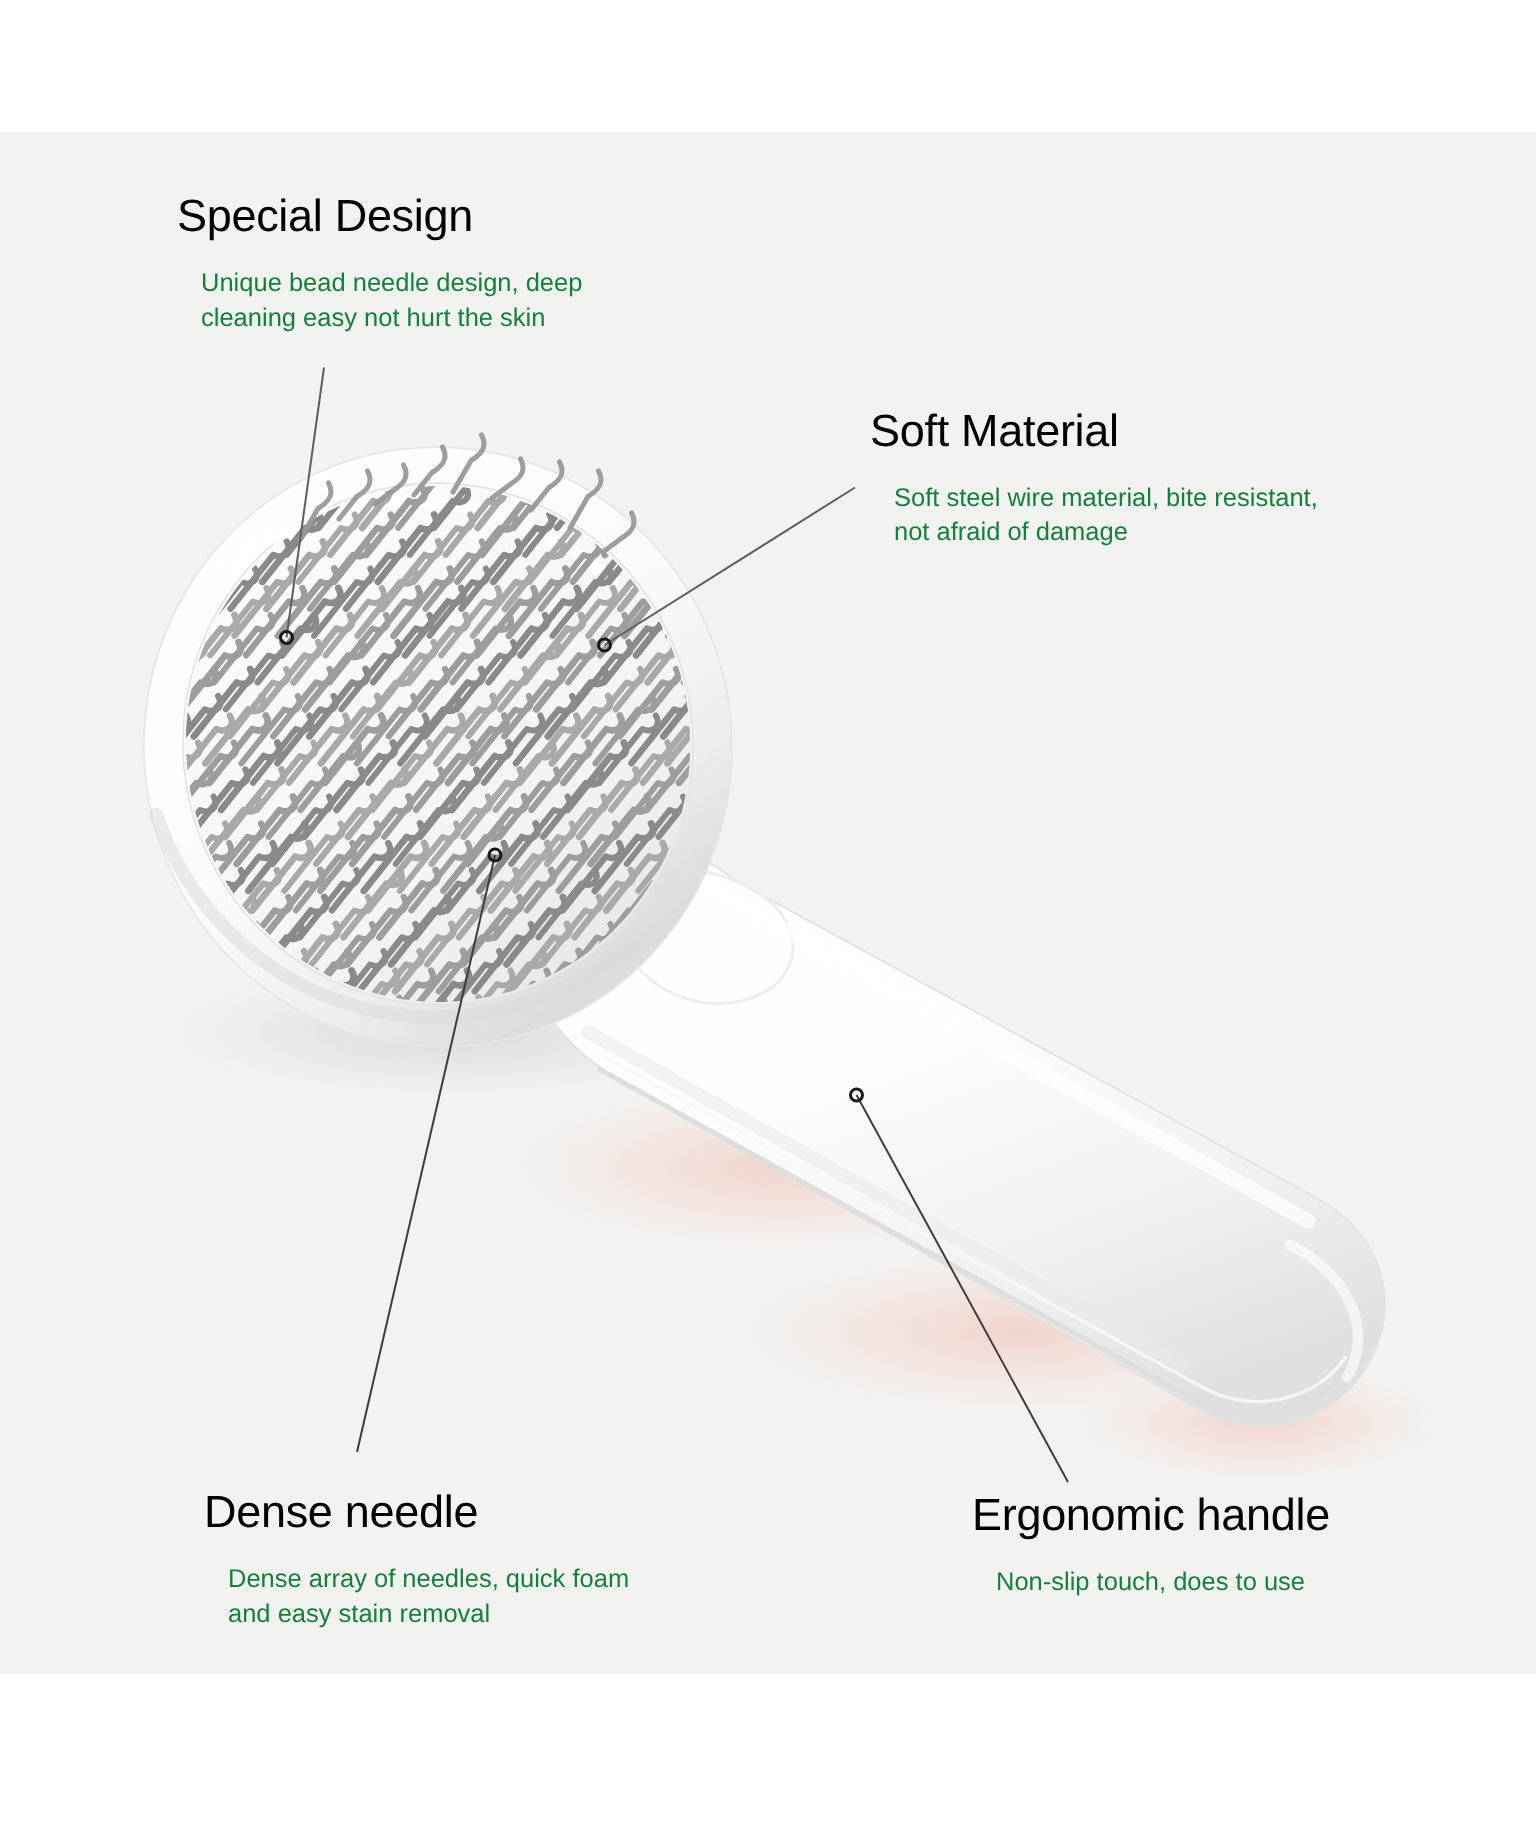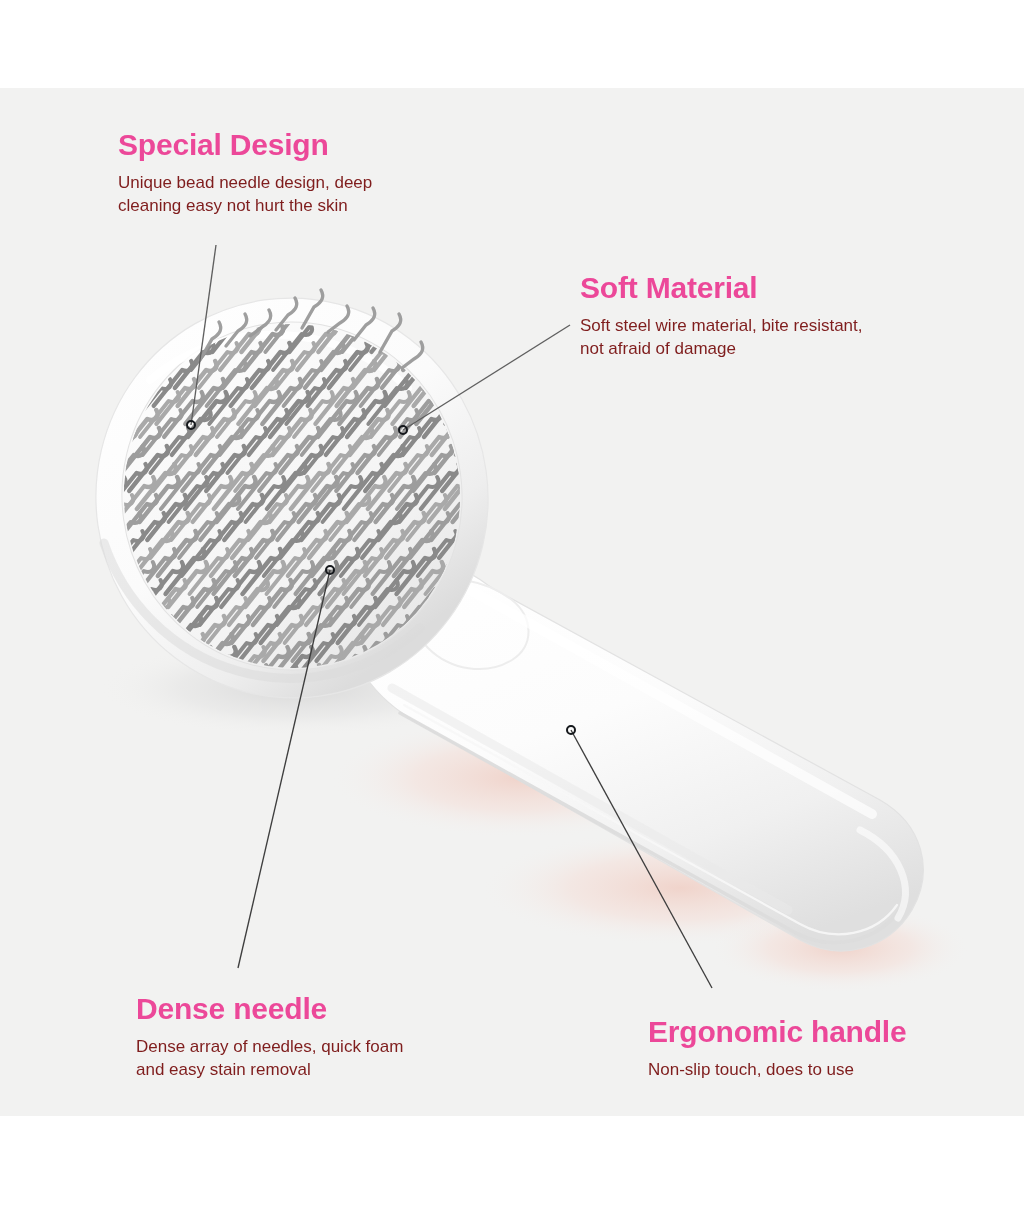--- a/index.html
+++ b/index.html
@@ -17,33 +17,33 @@
     background:#f2f2f1;
   }
 
   
   .product{position:absolute;left:0;top:88px;width:1024px;height:1028px;}
   .product svg{display:block;width:1024px;height:1028px;}
 
   
   .callout{position:absolute;}
   .callout .title{
-    font-size:30px;font-weight:bold;color:#ec4899;
+    font-size:30px;font-weight:normal;color:#000000;
     letter-spacing:-0.2px;line-height:1.06;margin:0 0 10px 0;
     white-space:nowrap;
   }
   .callout .desc{
-    font-size:17px;font-weight:normal;color:#7f1d1d;
-    line-height:1.38;margin:0;
+    font-size:17px;font-weight:normal;color:#15803d;
+    line-height:1.38;margin:16px;
   }
 
   #c-special   {left:118px; top:129px;}
   #c-soft      {left:580px; top:272px;}
   #c-dense     {left:136px; top:993px;}
-  #c-ergo      {left:648px; top:1016px;}
+  #c-ergo      {left:648px; top:995px;}
 
   
   .marker{
     position:absolute;width:10px;height:10px;border-radius:50%;
     border:2.4px solid #15181c;background:transparent;
     box-sizing:border-box;
   }
 </style>
 </head>
 <body>

